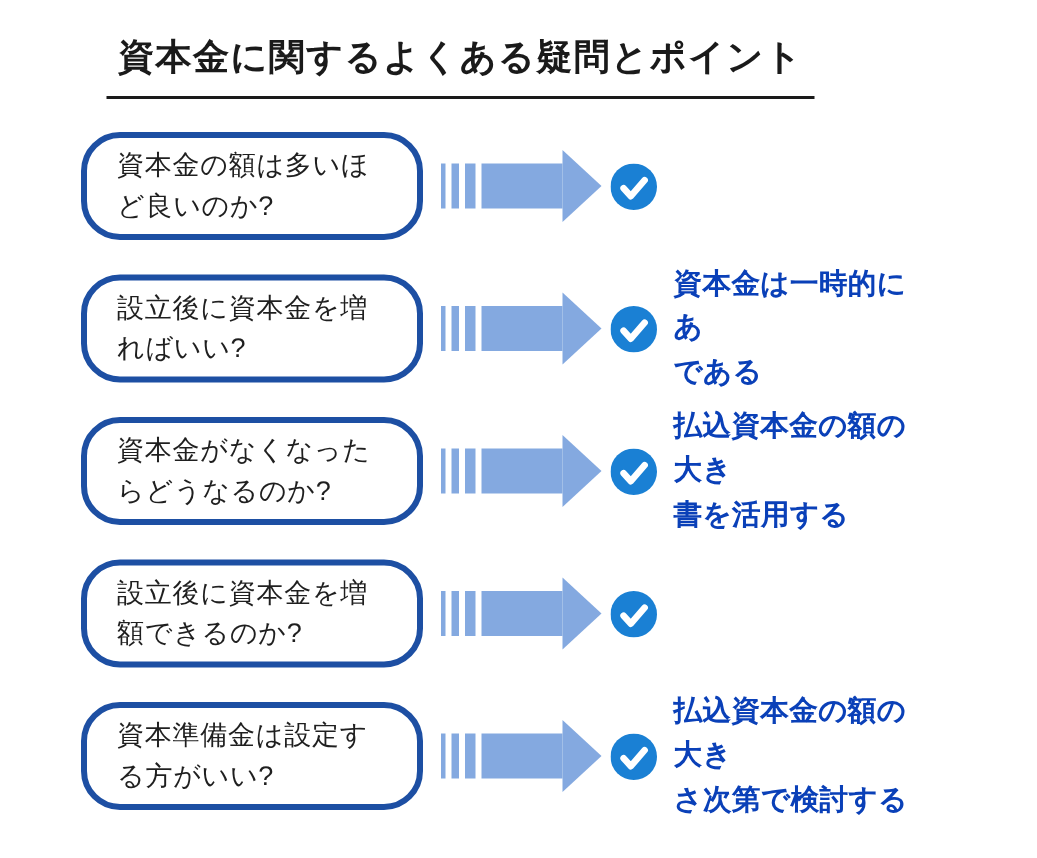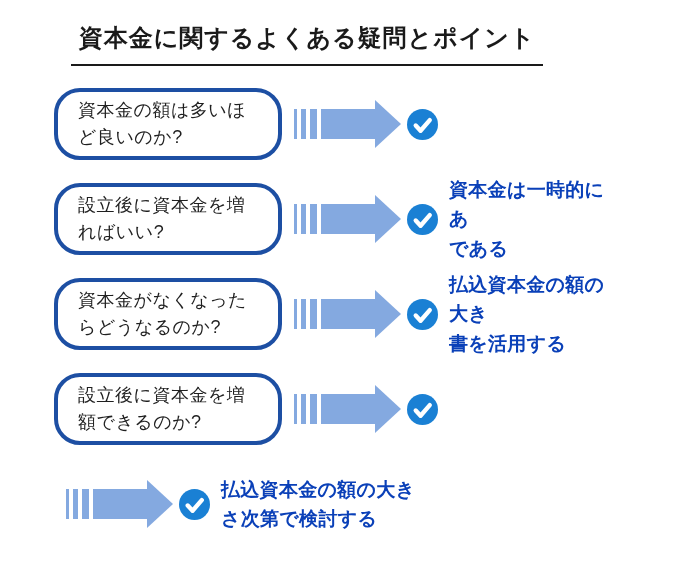--- a/index.html
+++ b/index.html
@@ -173,20 +173,24 @@
           <div class="shaft"></div>
           <div class="head"></div>
       </div>
       <svg class="check" viewBox="0 0 32 32">
         <circle cx="16" cy="16" r="16" fill="#1a80d4"></circle>
         <path d="M9 17l5 5.5 9.5-11" fill="none" stroke="#ffffff" stroke-width="4.5" stroke-linecap="round" stroke-linejoin="round"></path>
       </svg>
     </div>
 
     <div class="row">
+      <div class="qbox">
+        <div class="qtext">資本準備金は設定す
+る方がいい?</div>
+      </div>
       <div class="arrow">
         <div class="b1"></div>
           <div class="b2"></div>
           <div class="b3"></div>
           <div class="shaft"></div>
           <div class="head"></div>
       </div>
       <svg class="check" viewBox="0 0 32 32">
         <circle cx="16" cy="16" r="16" fill="#1a80d4"></circle>
         <path d="M9 17l5 5.5 9.5-11" fill="none" stroke="#ffffff" stroke-width="4.5" stroke-linecap="round" stroke-linejoin="round"></path>

